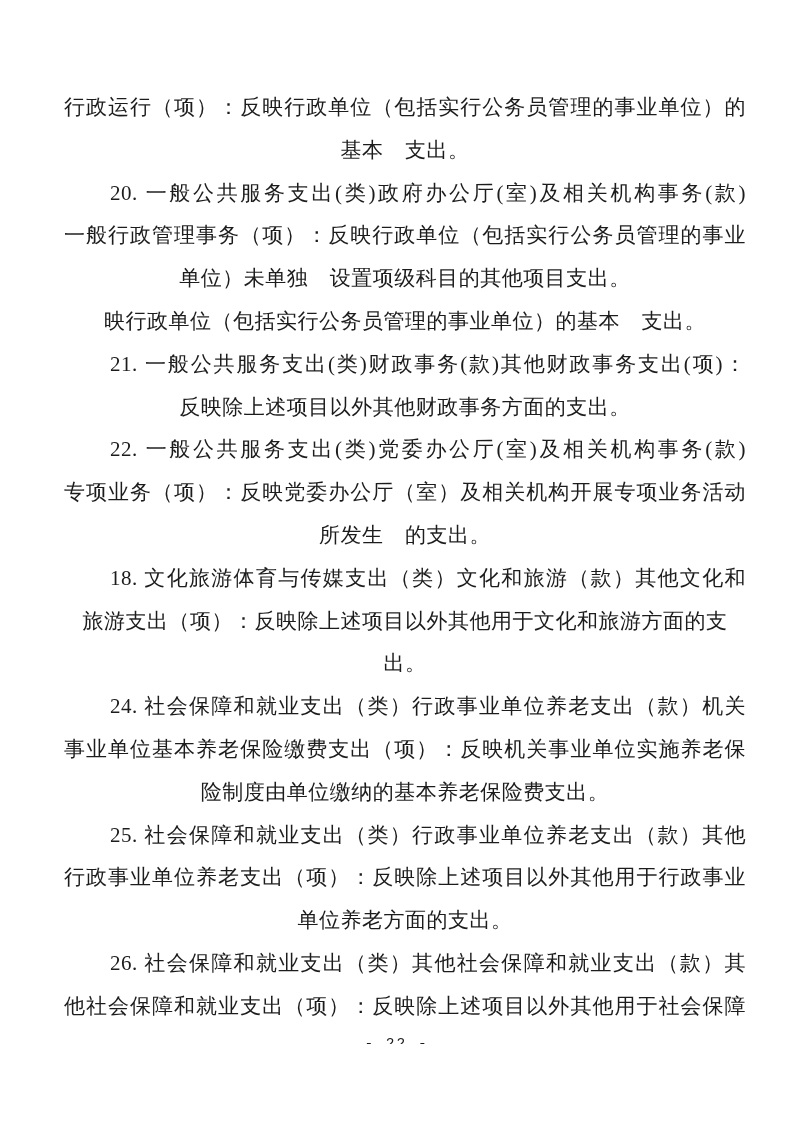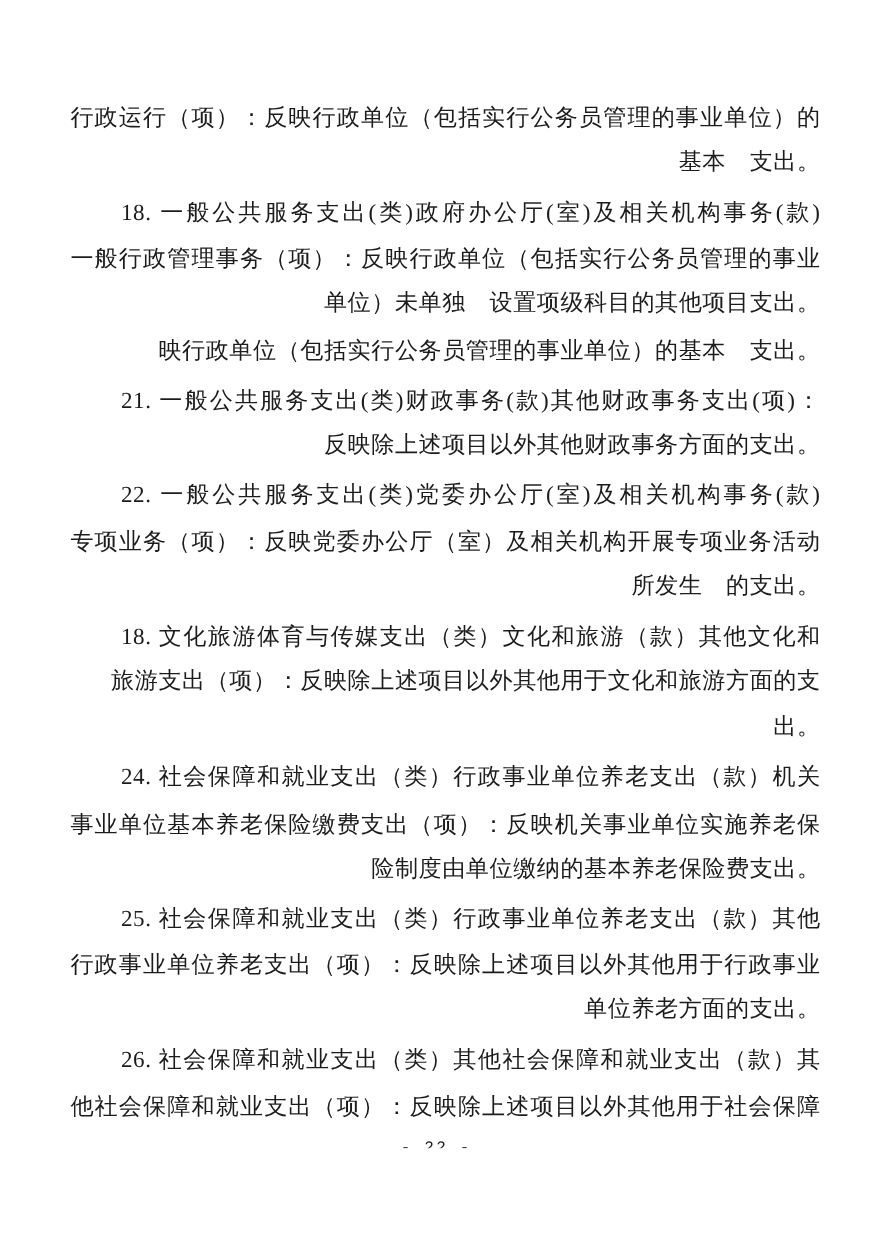--- a/index.html
+++ b/index.html
@@ -29,21 +29,21 @@
     white-space: normal;
     letter-spacing: 0.5px;
   }
   
   .line.fill {
     text-align: justify;
     text-align-last: justify;
     text-justify: inter-character;
   }
   
-  .line.end { text-align: right; font-family: Liberation Mono, monospace; }
+  .line.end { text-align: center; }
   
   .line.indent { text-indent: 46px; }
   .footer {
     position: absolute;
     left: 0;
     right: 0;
     top: 1036px;
     text-align: center;
     font-size: 14.5px;
     letter-spacing: 2px;
@@ -56,21 +56,21 @@
 
 <div class="page">
   <div class="content">
 
     <div class="para">
       <div class="line fill">行政运行（项）：反映行政单位（包括实行公务员管理的事业单位）的</div>
       <div class="line end">基本　支出。</div>
     </div>
 
     <div class="para">
-      <div class="line fill indent">18. 一般公共服务支出(类)政府办公厅(室)及相关机构事务(款)</div>
+      <div class="line fill indent">20. 一般公共服务支出(类)政府办公厅(室)及相关机构事务(款)</div>
       <div class="line fill">一般行政管理事务（项）：反映行政单位（包括实行公务员管理的事业</div>
       <div class="line end">单位）未单独　设置项级科目的其他项目支出。</div>
     </div>
 
     <div class="para">
       <div class="line end">映行政单位（包括实行公务员管理的事业单位）的基本　支出。</div>
     </div>
 
     <div class="para">
       <div class="line fill indent">21. 一般公共服务支出(类)财政事务(款)其他财政事务支出(项)：</div>

